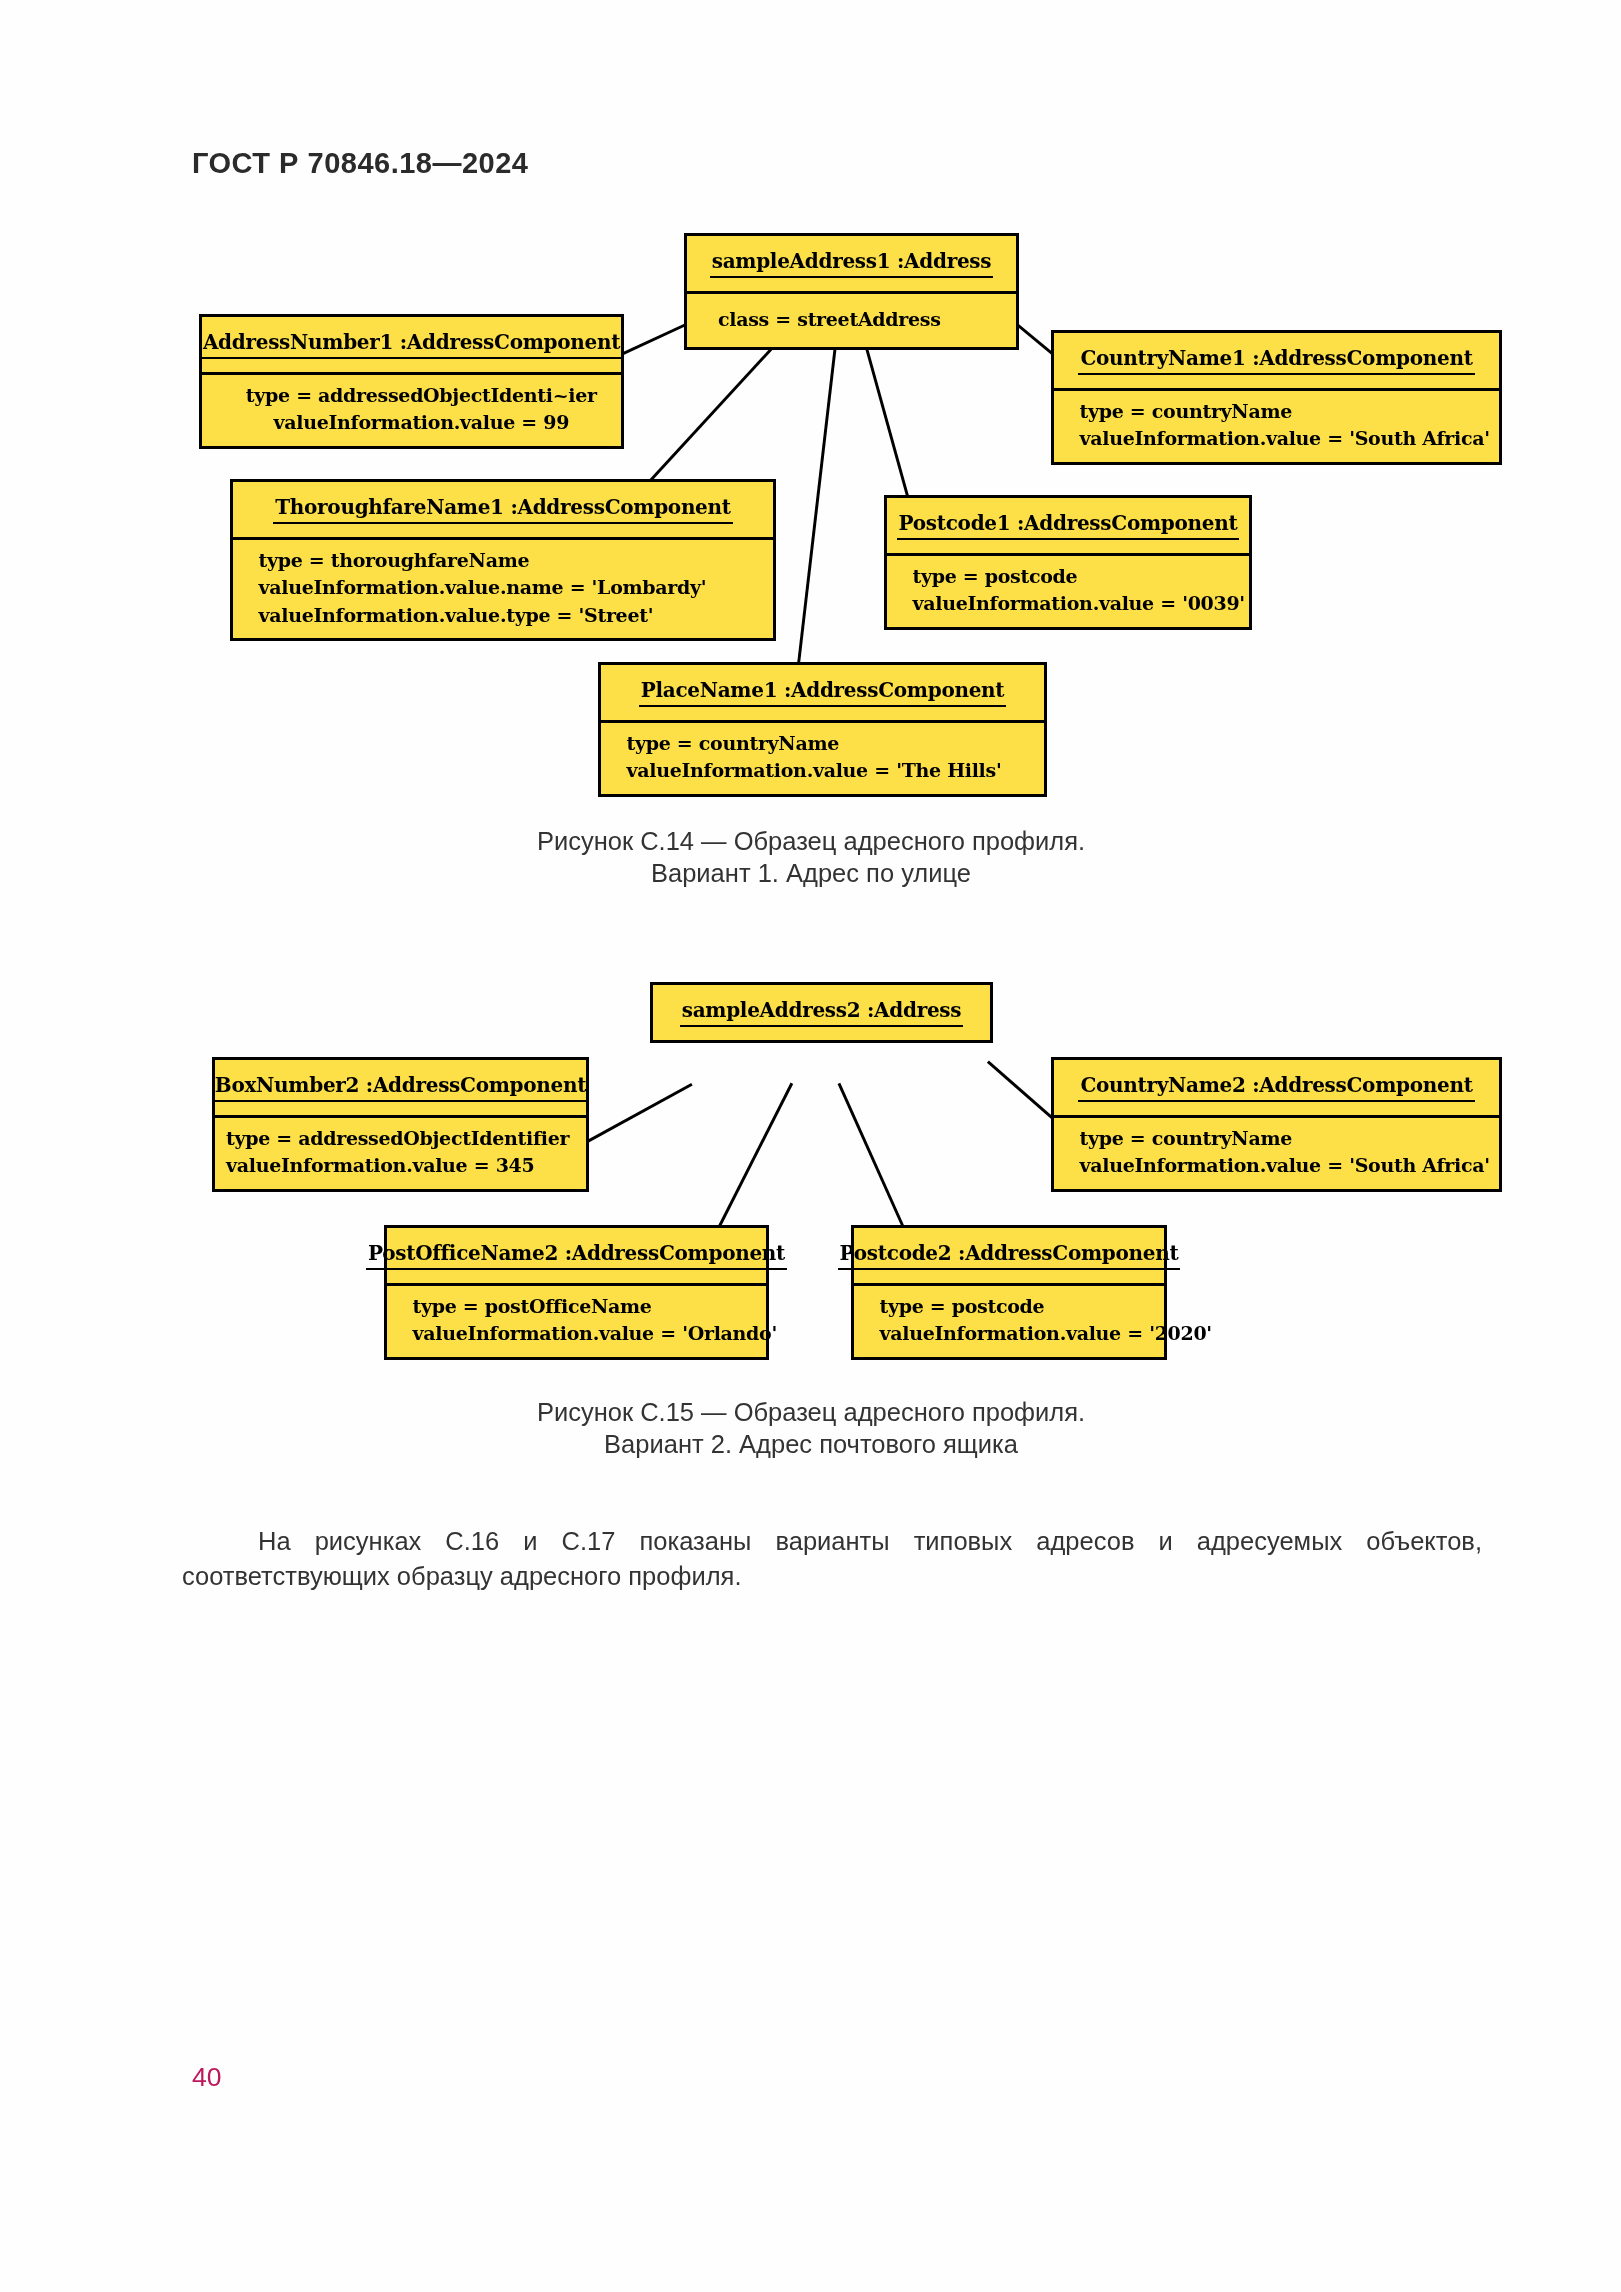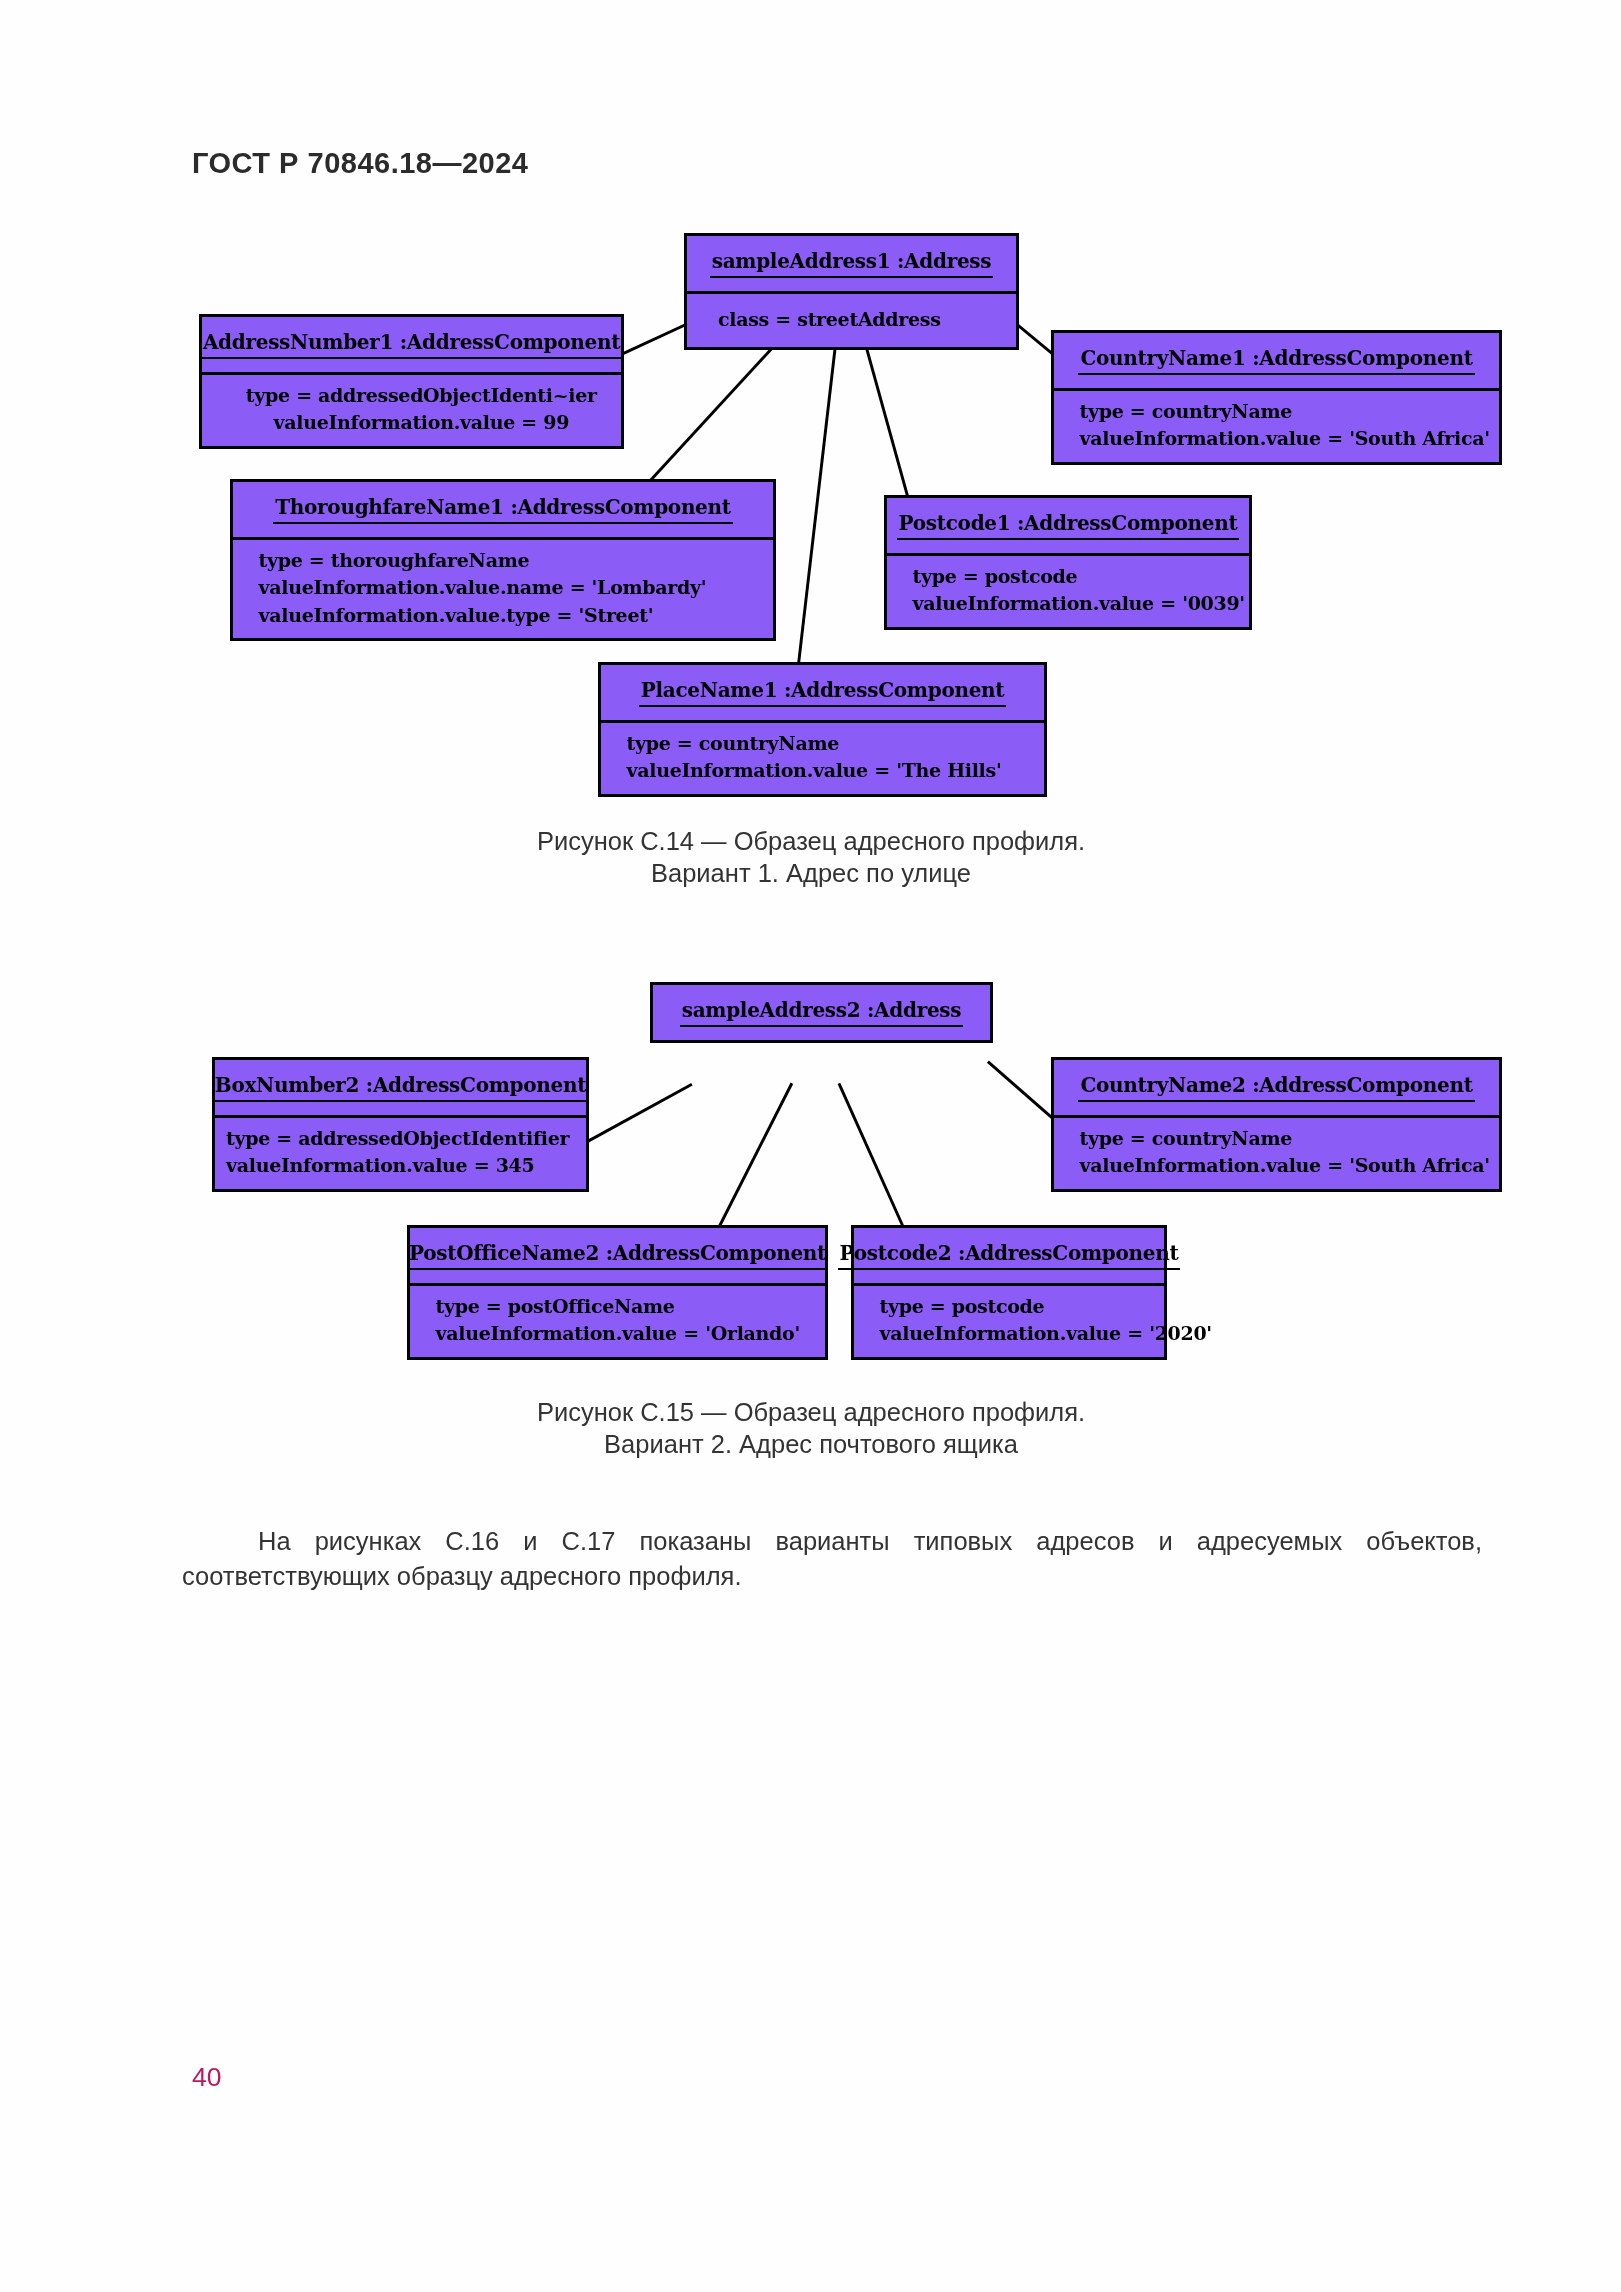--- a/index.html
+++ b/index.html
@@ -10,21 +10,21 @@
   }
   .hdr {
     position:absolute; left:192px; top:147px;
     font-size:29px; font-weight:bold; color:#2b2b2b; letter-spacing:0.5px;
     white-space:nowrap;
   }
   svg.lines { position:absolute; left:0; top:0; z-index:1; }
   svg.lines line { stroke:#000; stroke-width:3; }
 
   .umlbox {
-    position:absolute; z-index:2; background:#8b5cf6;
+    position:absolute; z-index:2; background:#fde047;
     border:3.9px solid #000; box-sizing:border-box;
     font-family:"DejaVu Serif", serif; font-weight:bold; color:#000;
   }
   .umlbox .ttl {
     height:55px; display:flex; align-items:center; justify-content:center;
     font-size:20px; letter-spacing:-0.3px;
   }
   .umlbox .ttl span {
     border-bottom:2.9px solid #000; padding:0 2px 2.9px; white-space:nowrap;
   }
@@ -154,21 +154,21 @@
   <div class="umlbox" style="left:1051px; top:1057px; width:451px;">
     <div class="ttl">
       <span>CountryName2 :AddressComponent</span>
     </div>
     <div class="attrs">
       <div>type = countryName</div>
       <div>valueInformation.value = 'South Africa'</div>
     </div>
   </div>
 
-  <div class="umlbox" style="left:407px; top:1225px; width:421px;">
+  <div class="umlbox" style="left:384px; top:1225px; width:385px;">
     <div class="ttl">
       <span>PostOfficeName2 :AddressComponent</span>
     </div>
     <div class="attrs">
       <div>type = postOfficeName</div>
       <div>valueInformation.value = 'Orlando'</div>
     </div>
   </div>
 
   <div class="umlbox" style="left:851px; top:1225px; width:316px;">

